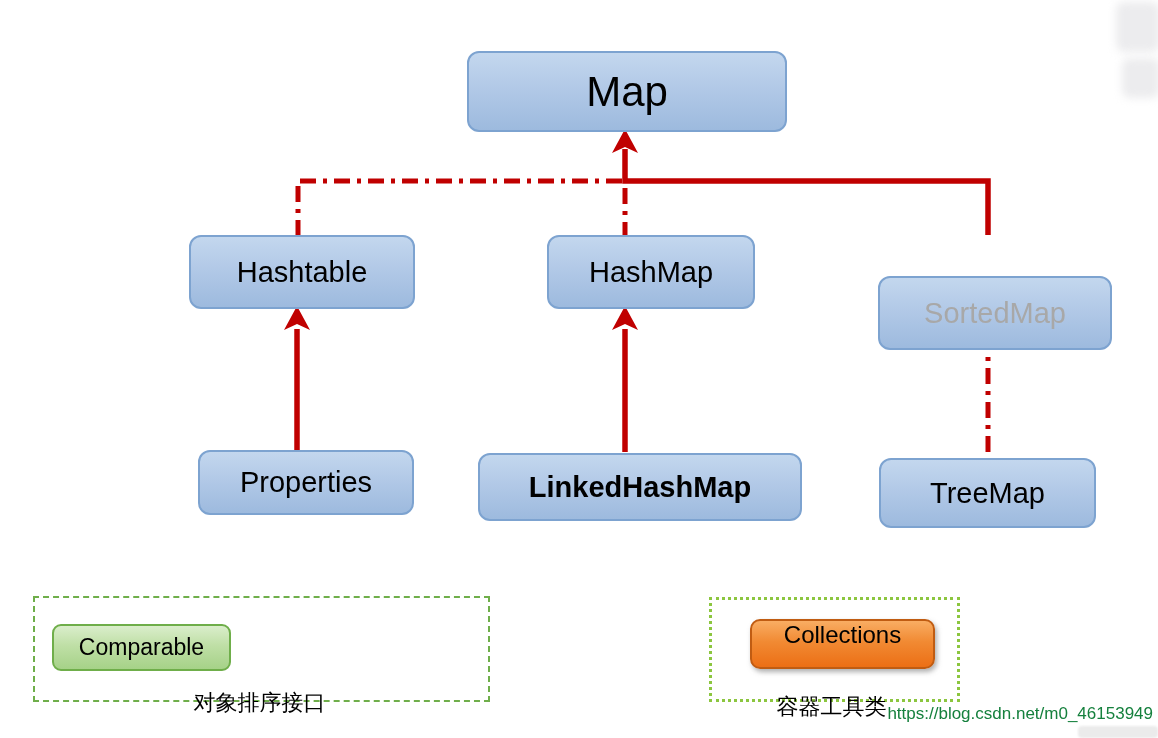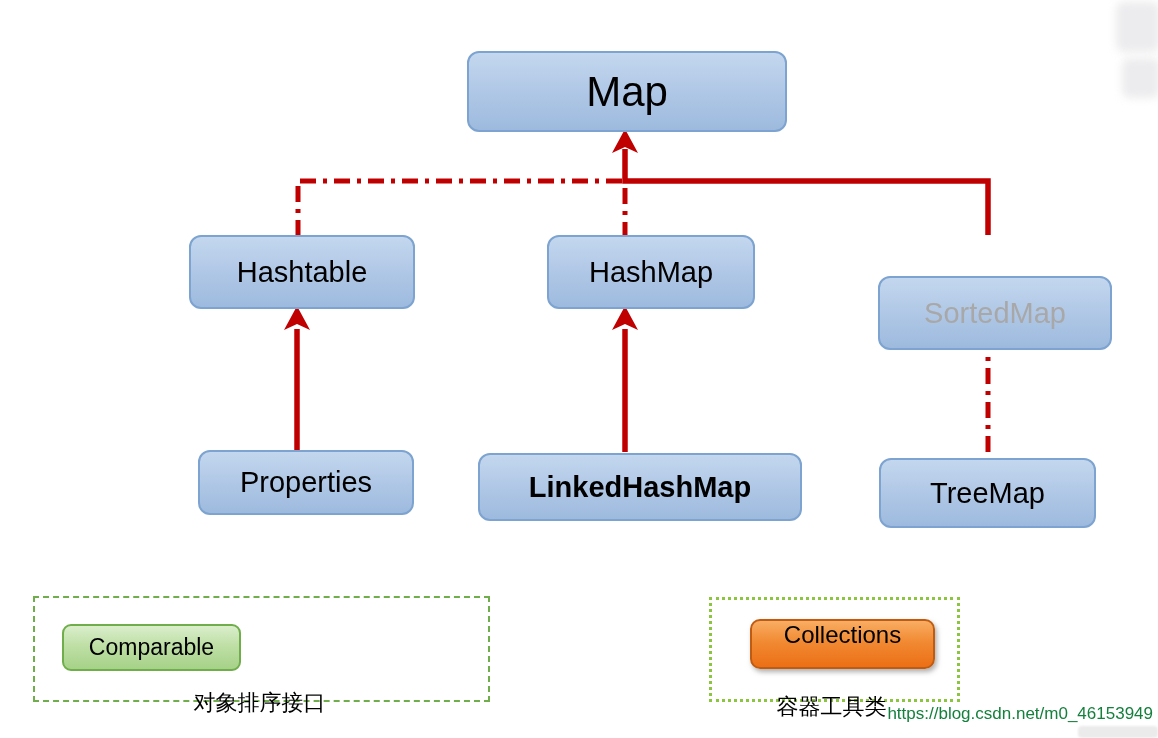--- a/index.html
+++ b/index.html
@@ -100,21 +100,21 @@
   <div class="node node-md" style="left:478px;top:453px;width:320px;height:64px;font-weight:bold;">
     <span>LinkedHashMap</span>
   </div>
 
   <div class="node node-md" style="left:879px;top:458px;width:213px;height:66px;">
     <span>TreeMap</span>
   </div>
 
   <div class="dashed-box" style="left:33px;top:596px;width:453px;height:102px;"></div>
 
-  <div class="green-btn" style="left:62px;top:624px;width:175px;height:43px;align-items:center;">
+  <div class="green-btn" style="left:52px;top:624px;width:175px;height:43px;align-items:center;">
     <span>Comparable</span>
   </div>
 
 
   <div class="caption" style="left:33px;top:688px;width:453px;">对象排序接口</div>
 
   <div class="dotted-box" style="left:709px;top:597px;width:245px;height:99px;"></div>
 
   <div class="orange-btn" style="left:750px;top:619px;width:181px;height:46px;">
     <span>Collections</span>

